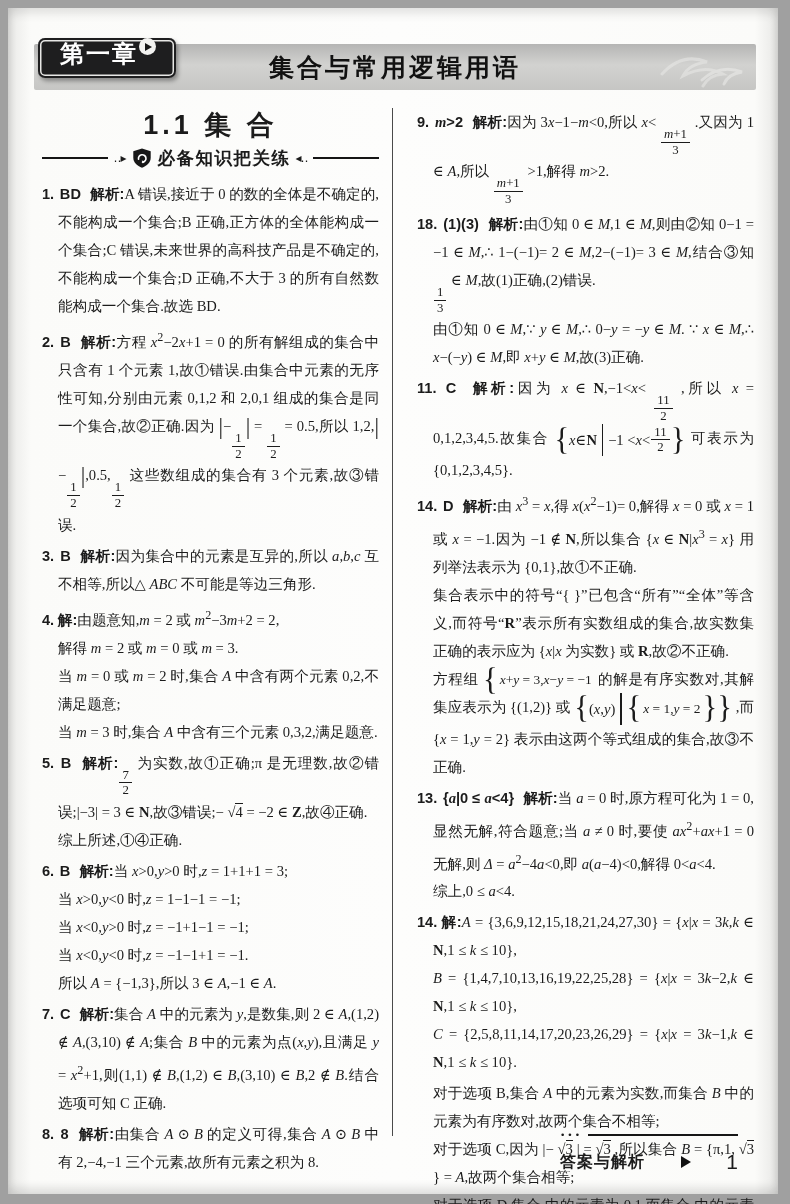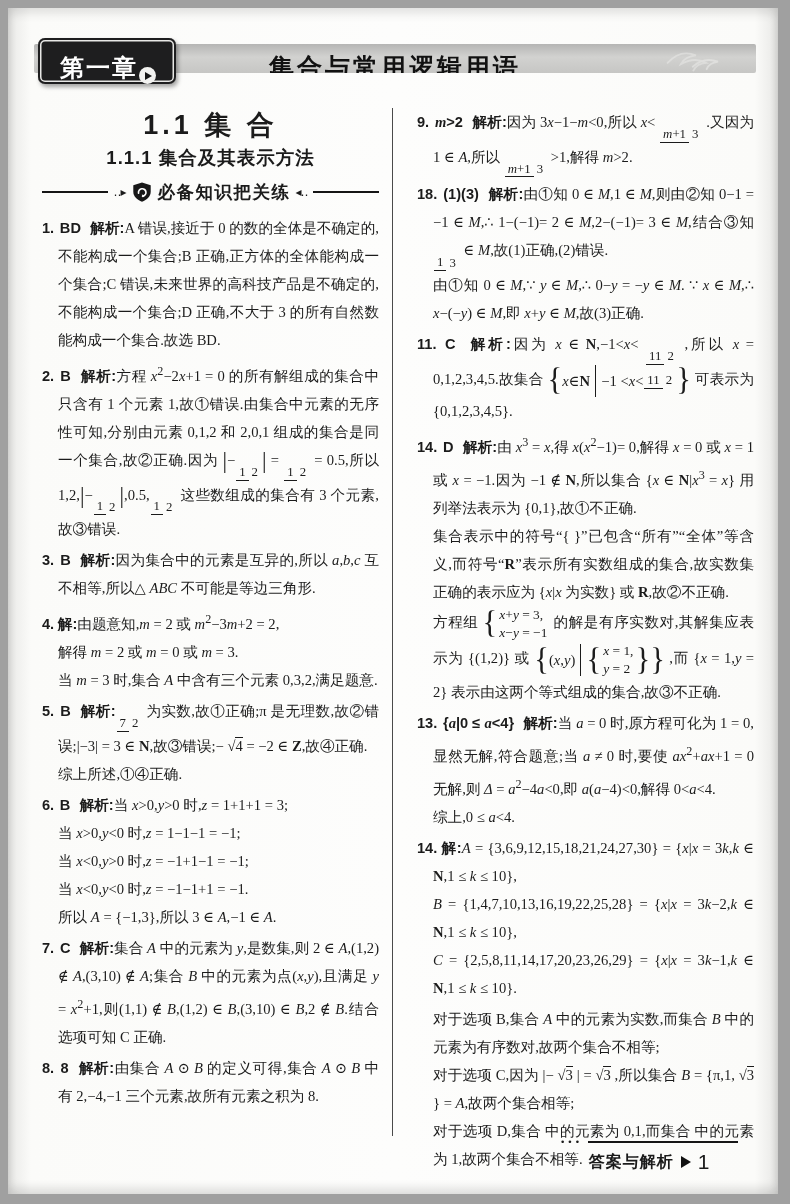--- a/index.html
+++ b/index.html
@@ -9,35 +9,35 @@
     font-family:"Liberation Serif","DejaVu Serif",serif;
     color:#1b1b1b;
   }
   .page{
     position:absolute;left:8px;top:8px;width:770px;height:1186px;
     background:linear-gradient(90deg,#e9e9e7 0,#fbfbf9 3%,#fdfdfc 50%,#fbfbf9 97%,#e7e7e5 100%);
     box-shadow:inset 0 6px 10px rgba(0,0,0,.10), inset 0 -6px 10px rgba(0,0,0,.12);
   }
   
   .chapter-bar{
-    position:absolute;left:26px;top:36px;right:22px;height:29px;
+    position:absolute;left:26px;top:36px;right:22px;height:46px;
     background:linear-gradient(180deg,#b5b5b4,#d2d2d0 45%,#c6c6c4);
     border-radius:2px;overflow:hidden;
   }
   .chapter-title{
     position:absolute;left:0;right:0;top:7px;text-align:center;
     font-family:"Liberation Sans","DejaVu Sans",sans-serif;
     font-weight:700;font-size:25px;letter-spacing:3px;color:#111;
   }
   .waves{position:absolute;right:4px;top:0;height:100%;opacity:.55}
   .chapter-badge{
-    position:absolute;left:30px;top:30px;height:46px;min-width:116px;
+    position:absolute;left:30px;top:30px;height:40px;min-width:116px;
     background:#1e1e1f;border-radius:7px;
     box-shadow:inset 0 0 0 2px #1e1e1f, inset 0 0 0 3.5px #e8e8e6, 2px 3px 4px rgba(0,0,0,.35);
-    display:flex;align-items:flex-end;justify-content:center;gap:1px;padding:0 10px 0 12px;
+    display:flex;align-items:flex-start;justify-content:center;gap:1px;padding:0 10px 0 12px;
   }
   .chapter-badge .txt{
     font-family:"Liberation Sans","DejaVu Sans",sans-serif;
     font-weight:700;font-size:24px;color:#fff;letter-spacing:2px;white-space:nowrap;
   }
   .play{width:17px;height:17px;border-radius:50%;background:#f2f2f0;flex:0 0 auto;
     display:flex;align-items:center;justify-content:center;}
   .play .tri{width:0;height:0;border-left:7px solid #161616;border-top:4.5px solid transparent;border-bottom:4.5px solid transparent;margin-left:2px;}
   
   .cols{
@@ -58,37 +58,37 @@
   .banner .btxt{font-family:"Liberation Sans","DejaVu Sans",sans-serif;font-weight:700;font-size:17.5px;letter-spacing:1.5px;white-space:nowrap;}
   .banner svg{display:block}
   
   .item{margin:0 0 3px;}
   p.para{margin:0;padding-left:16px;}
   p.para.first{text-indent:-16px;}
   .num,.ans,.lbl{font-family:"Liberation Sans","DejaVu Sans",sans-serif;font-weight:700;}
   .ans{padding:0 2px;}
   
   i{font-family:"Liberation Serif","DejaVu Serif",serif;}
-  .fr{display:inline-flex;flex-direction:row;align-items:center;vertical-align:-0.85em;
+  .fr{display:inline-flex;flex-direction:column;align-items:center;vertical-align:-0.85em;
       line-height:1.15;font-size:.88em;margin:0 1px;text-indent:0;}
   .fr .n{border-bottom:1.2px solid #1b1b1b;padding:0 3px;}
   .fr .d{padding:0 3px;}
   .sq{white-space:nowrap;}
   .sq .o{border-top:1.2px solid #1b1b1b;}
   .cs{display:inline-flex;align-items:center;vertical-align:middle;text-indent:0;line-height:1.1;}
   .cs .br2{font-size:2.1em;font-weight:400;line-height:.8;transform:scaleY(1.05);}
-  .cs .st{display:inline-flex;flex-direction:column;font-size:.92em;line-height:1.35;padding:0 2px;}
+  .cs .st{display:inline-flex;font-size:.92em;line-height:1.35;padding:0 2px;}
   .vbar{display:inline-block;width:1.2px;height:2.2em;background:#1b1b1b;vertical-align:middle;margin:0 5px;}
   .bigbr{font-size:1.55em;vertical-align:-0.15em;line-height:1;}
   
   .footer{position:absolute;right:40px;bottom:20px;text-align:right;}
   .fl1{display:flex;align-items:center;justify-content:flex-end;gap:6px;height:10px;}
   .fdots{font-size:9px;letter-spacing:2px;line-height:1;font-family:"DejaVu Sans",sans-serif;}
   .fline{width:150px;height:2px;background:#161616;}
-  .fl2{margin-top:3px;display:flex;align-items:center;justify-content:center;gap:7px;}
+  .fl2{margin-top:10px;display:flex;align-items:center;justify-content:space-between;gap:7px;}
   .flabel{font-family:"Liberation Sans","DejaVu Sans",sans-serif;font-weight:700;font-size:16px;letter-spacing:1px;}
   .ftri{width:0;height:0;border-left:10px solid #111;border-top:6px solid transparent;border-bottom:6px solid transparent;}
   .fpage{font-family:"Liberation Sans","DejaVu Sans",sans-serif;font-size:21px;font-weight:400;}
 </style>
 </head>
 <body>
 
 <div class="page">
 
   <div class="chapter-bar">
@@ -101,21 +101,20 @@
   <div class="chapter-badge">
     <span class="txt">第一章</span>
     <span class="play">
         <span class="tri"></span>
       </span>
   </div>
 
   <div class="cols">
     <div class="col left">
       <div class="sec-title">1.1 集 合</div>
-      <div class="subsec-title">1.1.1 集合及其表示方法</div>
       <div class="banner">
         <span class="rule"></span>
         <span class="orn">‥▸</span>
         <svg width="22" height="22" viewBox="0 0 24 24">
           <path d="M12 1.5l9.5 3v7.2c0 5.2-4.2 9-9.5 10.8C6.7 20.7 2.5 16.9 2.5 11.7V4.5z" fill="#181818"></path>
           <path d="M8.2 13.2a4.1 4.1 0 1 1 4.4 3.4" stroke="#fff" stroke-width="1.8" fill="none" stroke-linecap="round"></path>
           <path d="M12.9 17.9l2.4-2.2-3.5-1.1z" fill="#fff"></path>
         </svg>
         <span class="btxt">必备知识把关练</span>
         <span class="orn">◂‥</span>
@@ -138,20 +137,21 @@
               <span class="n">1</span>
               <span class="d">2</span>
             </span> 这些数组成的集合有 3 个元素,故③错误.</p>
         </div>
         <div class="item">
           <p class="para first"><span class="num">3.</span> <span class="ans">B</span>&nbsp; <span class="lbl">解析:</span>因为集合中的元素是互异的,所以 <i>a</i>,<i>b</i>,<i>c</i> 互不相等,所以△ <i>ABC</i> 不可能是等边三角形.</p>
         </div>
         <div class="item">
           <p class="para first"><span class="num">4.</span> <span class="lbl">解:</span>由题意知,<i>m</i> = 2 或 <i>m</i><sup>2</sup>−3<i>m</i>+2 = 2,</p>
           <p class="para">解得 <i>m</i> = 2 或 <i>m</i> = 0 或 <i>m</i> = 3.</p>
+          <p class="para">当 <i>m</i> = 0 或 <i>m</i> = 2 时,集合 <i>A</i> 中含有两个元素 0,2,不满足题意;</p>
           <p class="para">当 <i>m</i> = 3 时,集合 <i>A</i> 中含有三个元素 0,3,2,满足题意.</p>
         </div>
         <div class="item">
           <p class="para first"><span class="num">5.</span> <span class="ans">B</span>&nbsp; <span class="lbl">解析:</span><span class="fr">
               <span class="n">7</span>
               <span class="d">2</span>
             </span> 为实数,故①正确;π 是无理数,故②错误;|−3| = 3 ∈ <b>N</b>,故③错误;− <span class="sq">√<span class="o">4</span></span> = −2 ∈ <b>Z</b>,故④正确.</p>
           <p class="para">综上所述,①④正确.</p>
         </div>
         <div class="item">

